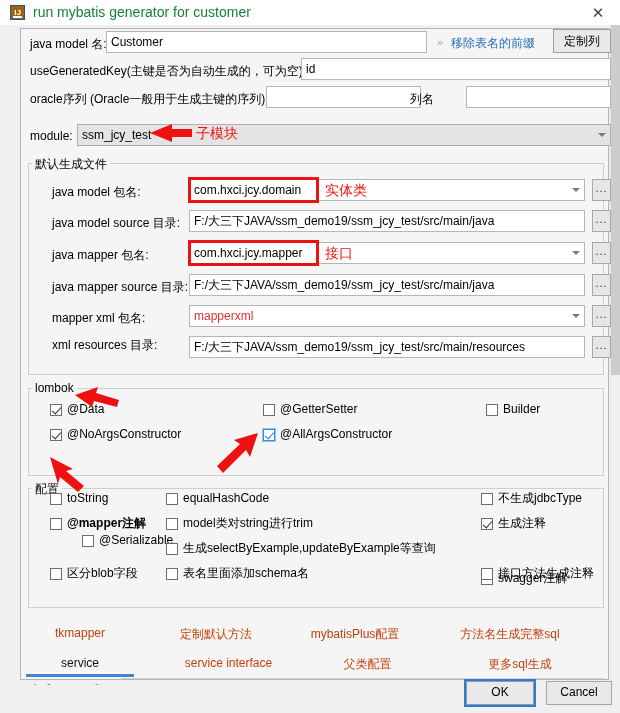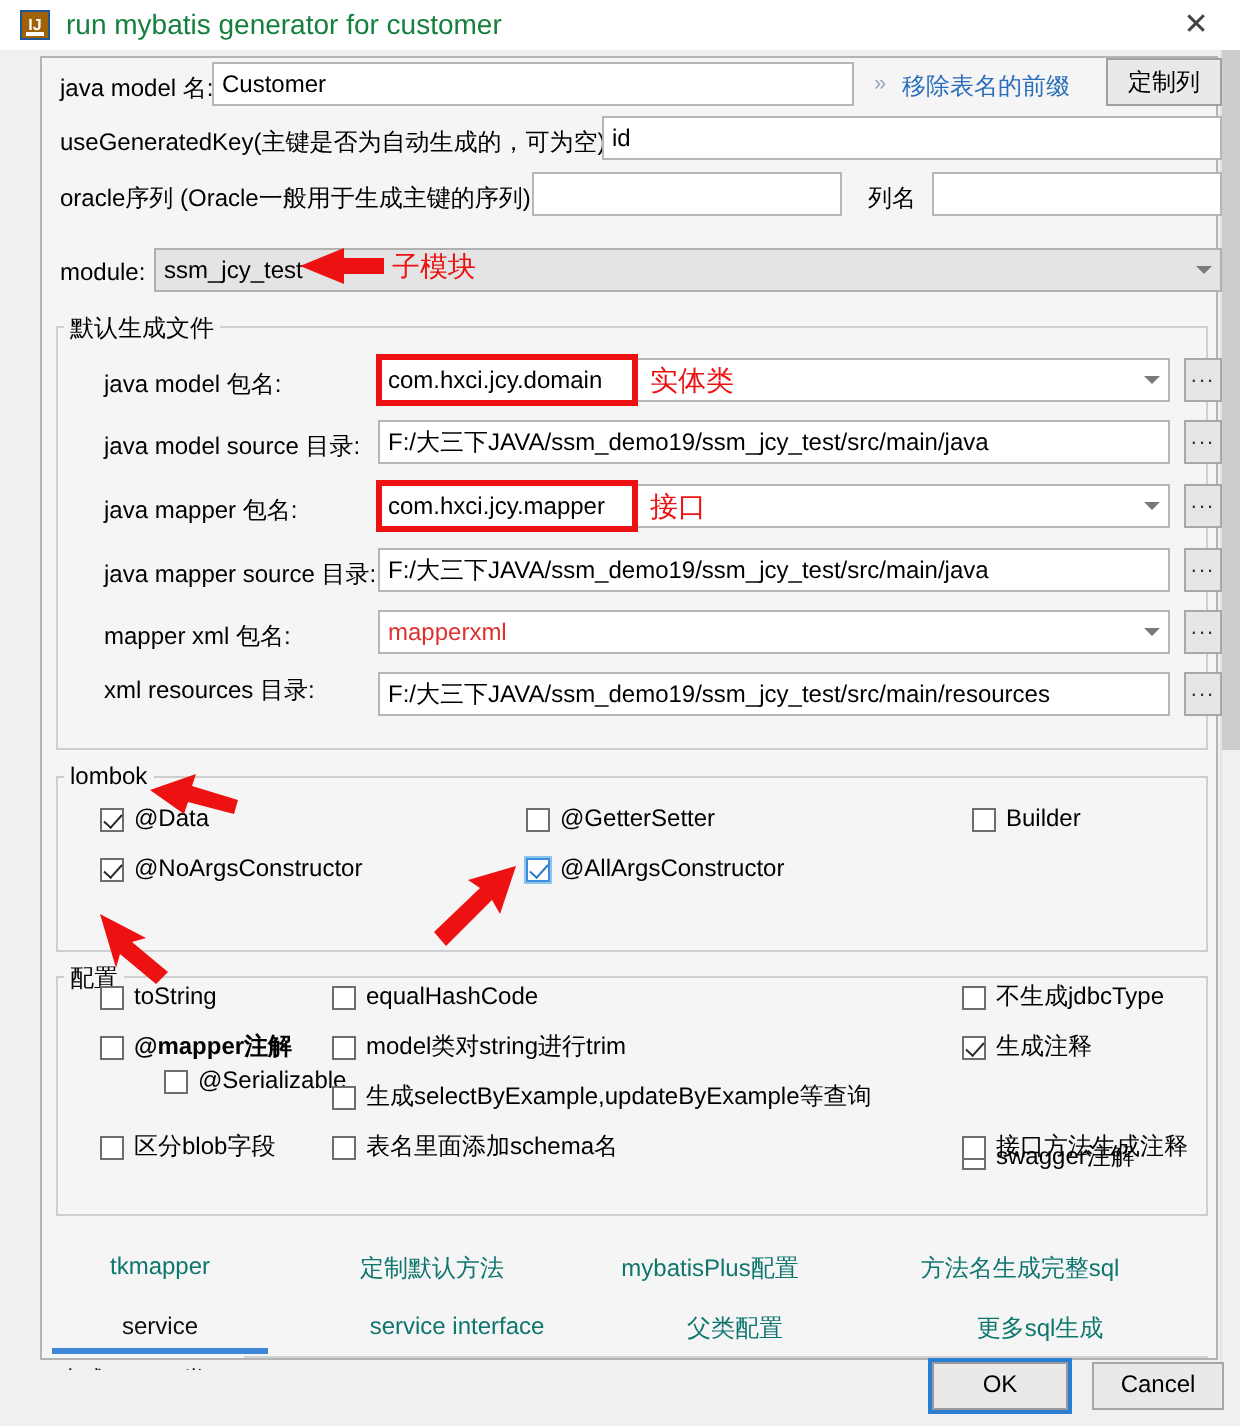--- a/index.html
+++ b/index.html
@@ -108,21 +108,21 @@
   .cb.focus .box{border:1px solid #3a8edb;box-shadow:0 0 0 1px #8ec5ef;}
   .cb.checked .box::after{
     content:"";position:absolute;left:3px;top:0px;width:4px;height:8px;
     border:solid #2b2b2b;border-width:0 1.6px 1.6px 0;transform:rotate(42deg);
   }
   .cb.checked.focus .box::after{border-color:#2a78c8;}
   .cb .cb-text{vertical-align:1px;}
 
   
   .tab{
-    position:absolute;font-size:12px;color:#0f766e;text-align:center;white-space:nowrap;
+    position:absolute;font-size:12px;color:#c2410c;text-align:center;white-space:nowrap;
   }
   .tab.active{color:#111;}
   .tab.active .underline{
     position:absolute;left:-14px;right:-14px;bottom:-7px;height:3px;background:#3d87d6;
   }
   .tabs-rule{position:absolute;height:1px;background:#d3d3d3;}
 
   
   .footer{position:absolute;left:0;top:685px;width:620px;height:28px;background:#f0f0f0;}
   .ok-btn{
@@ -170,21 +170,21 @@
       <div class="field" style="left:106px;top:6px;width:321px;">Customer</div>
       <div class="chev" style="left:437px;top:11px;">»</div>
       <div class="link" style="left:451px;top:10px;">移除表名的前缀</div>
       <div class="btn" style="left:553px;top:4px;width:58px;height:24px;line-height:22px;">定制列</div>
 
       <div class="lbl" style="left:30px;top:38px;">useGeneratedKey(主键是否为自动生成的，可为空):</div>
       <div class="field" style="left:301px;top:33px;width:310px;">id</div>
 
       <div class="lbl" style="left:30px;top:66px;">oracle序列 (Oracle一般用于生成主键的序列)</div>
       <div class="field" style="left:266px;top:61px;width:155px;"></div>
-      <div class="lbl" style="left:434px;top:66px;">列名</div>
+      <div class="lbl" style="left:410px;top:66px;">列名</div>
       <div class="field" style="left:466px;top:61px;width:145px;"></div>
 
       <div class="lbl" style="left:30px;top:104px;">module:</div>
       <div class="combo gray" style="left:77px;top:99px;width:534px;">
         <span>ssm_jcy_test</span>
         <span class="caret"></span>
       </div>
 
       <div class="group" style="left:28px;top:138px;width:576px;height:212px;"></div>
       <div class="group-title" style="left:32px;top:131px;">默认生成文件</div>

